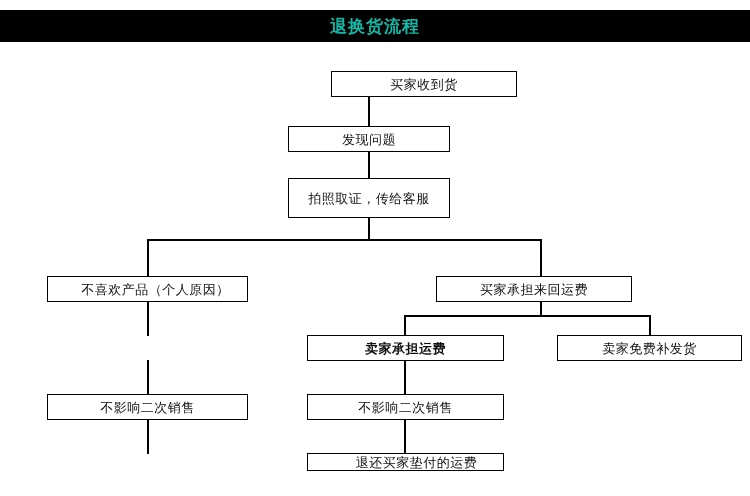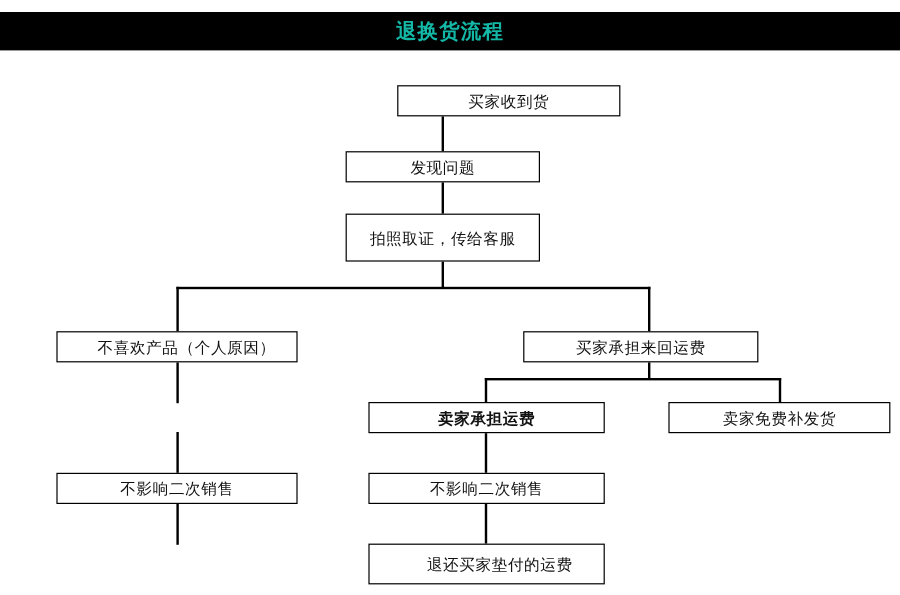--- a/index.html
+++ b/index.html
@@ -144,17 +144,17 @@
 
   <div class="node" style="left:47px; top:394px; width:201px; height:26px;">
     <span class="node-label">不影响二次销售</span>
   </div>
 
   <div class="node" style="left:307px; top:394px; width:197px; height:26px;">
     <span class="node-label">不影响二次销售</span>
   </div>
 
 
-  <div class="node" style="left:307px; top:453px; width:197px; height:34px;padding-left:22px;">
+  <div class="node" style="left:307px; top:453px; width:197px; height:18px;padding-left:22px;">
     <span class="node-label">退还买家垫付的运费</span>
   </div>
 
 </div>
 
 </body></html>

